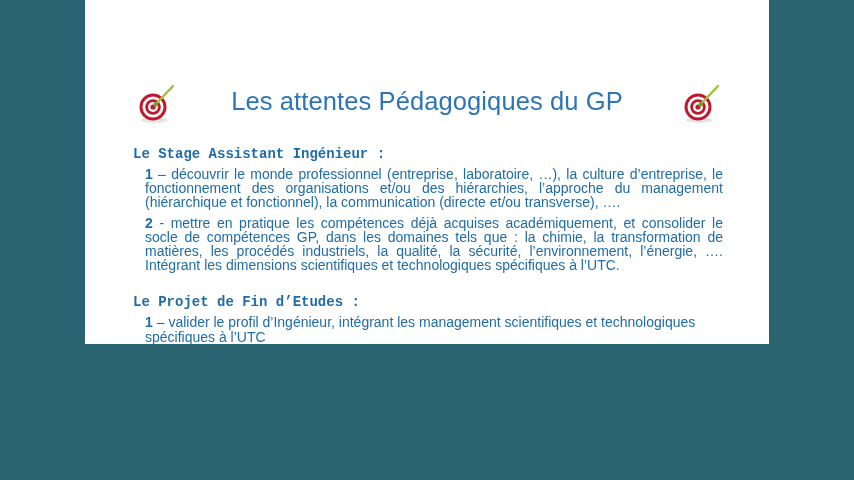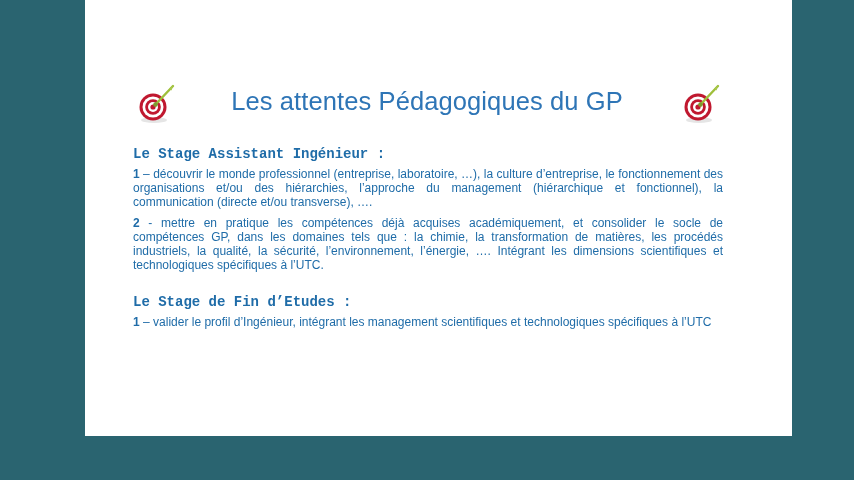--- a/index.html
+++ b/index.html
@@ -26,23 +26,22 @@
     background: #2a6470;
   }
   .side-band.left  { left: 0;   width: 85px; }
   .side-band.right { left: 769px; width: 85px; }
 
   #slide {
     position: absolute;
     left: 85px;
     top: 0;
     width: 684px;
-    height: 436px;
+    height: 344px;
     background: #ffffff;
-    padding-left: 23px;
   }
 
   
   .title-row {
     position: absolute;
     left: 0;
     top: 78px;
     width: 684px;
     height: 48px;
   }
@@ -77,25 +76,25 @@
   }
   .sec-head {
     font-size: 14px;
     font-weight: bold;
     line-height: 16px;
     color: #1f6ca8;
     margin: 0 0 5px 0;
     font-family: Liberation Mono, monospace;
   }
   .para {
-    font-size: 12px;
+    font-size: 14px;
     line-height: 14.2px;
     color: #1f6ca8;
     text-align: justify;
-    margin: 0 0 6px 0;
+    margin: 0 0 6px 12px;
     hyphens: none;
   }
   .para.nojust { text-align: left; }
   .num { font-weight: bold; }
 
   .gap { height: 16px; }
 
   
   .footer {
     position: absolute;
@@ -232,21 +231,21 @@
 
       <p class="para">
         <span class="num">2</span>
         <span>-</span>
         <span>mettre en pratique les compétences déjà acquises académiquement, et consolider le socle de compétences GP, dans les domaines tels que : la chimie, la transformation de matières, les procédés industriels, la qualité, la sécurité, l’environnement, l’énergie, …. Intégrant les dimensions scientifiques et technologiques spécifiques à l’UTC.</span>
       </p>
 
 
       <div class="gap"></div>
 
-      <p class="sec-head">Le Stage de Fin d’Etudes :</p>
+      <p class="sec-head">Le Projet de Fin d’Etudes :</p>
 
       <p class="para nojust">
         <span class="num">1</span>
         <span>–</span>
         <span>valider le profil d’Ingénieur, intégrant les management scientifiques et technologiques spécifiques à l’UTC</span>
       </p>
 
     </div>
 
 

